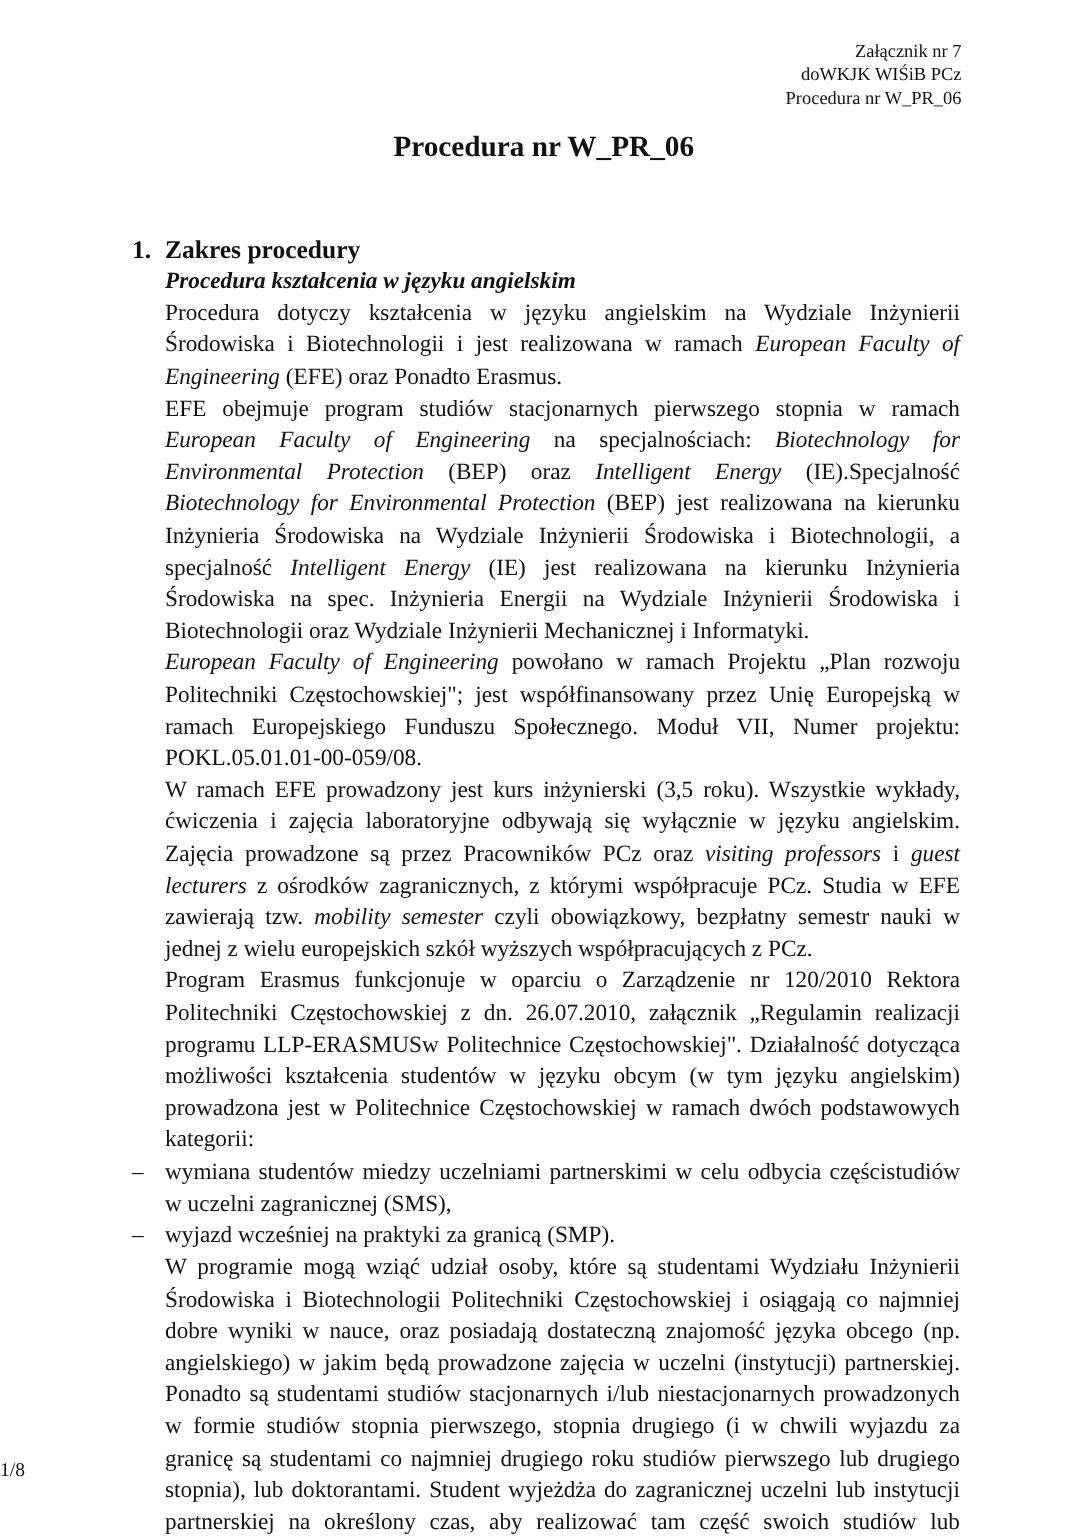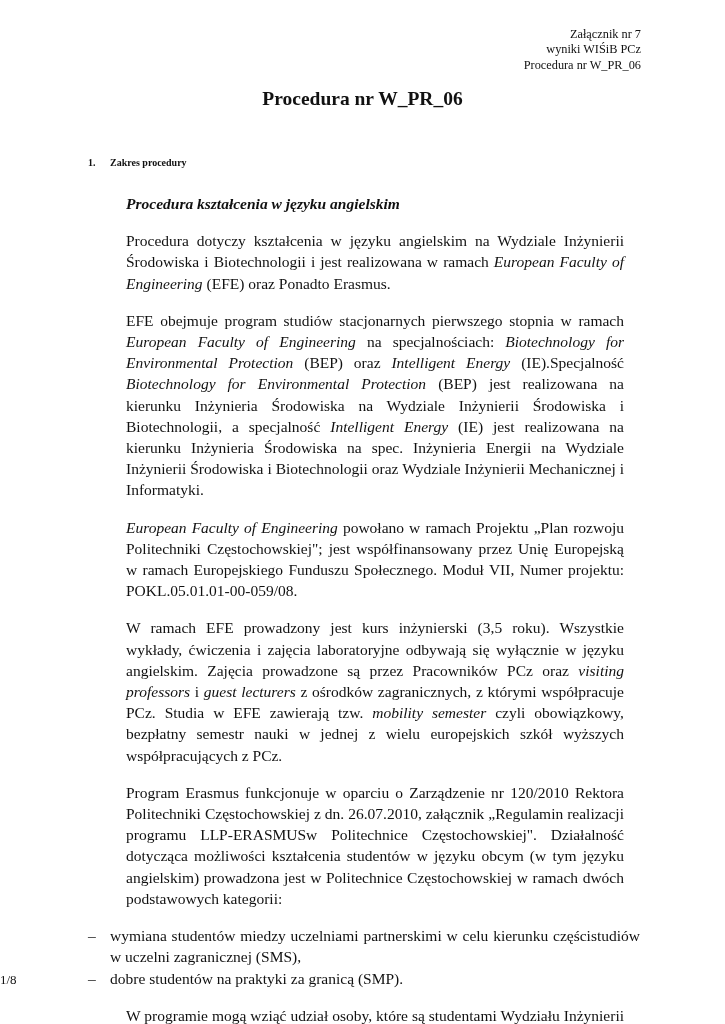--- a/index.html
+++ b/index.html
@@ -36,34 +36,34 @@
       font-size: 19.5px;
     }
     .title.t1 { top: 88px; }
     .title.t2 { top: 115px; }
 
     .section-head {
       position: absolute;
       left: 88px;
       top: 157px;
       font-weight: bold;
-      font-size: 10px;
+      font-size: 17px;
     }
     .section-head .num { display: inline-block; width: 22px; }
 
     .body {
       position: absolute;
       left: 110px;
       top: 177px;
       width: 530px;
       font-size: 15.5px;
       line-height: 21.2px;
     }
     .body p {
-      margin: 16px;
+      margin: 0;
       text-align: justify;
     }
     .sub-head {
       font-weight: bold;
       font-style: italic;
     }
     .list {
       margin: 0;
       padding: 0;
       list-style: none;
@@ -84,21 +84,21 @@
       font-size: 13px;
     }
   </style>
 </head>
 <body>
 
 <div class="page">
 
   <div class="header-note">
     <div>Załącznik nr 7</div>
-    <div>wyniki WIŚiB PCz</div>
+    <div>doWKJK WIŚiB PCz</div>
     <div>Procedura nr W_PR_06</div>
   </div>
 
   <div class="title t1">Procedura nr W_PR_06</div>
 
   <div class="section-head">
     <span class="num">1.</span><span>Zakres procedury</span>
   </div>
 
   <div class="body">
@@ -108,21 +108,21 @@
 
     <p><span>EFE obejmuje program studiów stacjonarnych pierwszego stopnia w ramach </span><i>European Faculty of Engineering</i><span> na specjalnościach: </span><i>Biotechnology for Environmental Protection</i><span> (BEP) oraz </span><i>Intelligent Energy</i><span> (IE).Specjalność </span><i>Biotechnology for Environmental Protection</i><span> (BEP) jest realizowana na kierunku Inżynieria Środowiska na Wydziale Inżynierii Środowiska i Biotechnologii, a specjalność </span><i>Intelligent Energy</i><span> (IE) jest realizowana na kierunku Inżynieria Środowiska na spec. Inżynieria Energii na Wydziale Inżynierii Środowiska i Biotechnologii oraz Wydziale Inżynierii Mechanicznej i Informatyki.</span></p>
 
     <p><i>European Faculty of Engineering</i><span> powołano w ramach Projektu „Plan rozwoju Politechniki Częstochowskiej"; jest współfinansowany przez Unię Europejską w ramach Europejskiego Funduszu Społecznego. Moduł VII, Numer projektu: POKL.05.01.01-00-059/08.</span></p>
 
     <p><span>W ramach EFE prowadzony jest kurs inżynierski (3,5 roku). Wszystkie wykłady, ćwiczenia i zajęcia laboratoryjne odbywają się wyłącznie w języku angielskim. Zajęcia prowadzone są przez Pracowników PCz oraz </span><i>visiting professors</i><span> i </span><i>guest lecturers</i><span> z ośrodków zagranicznych, z którymi współpracuje PCz. Studia w EFE zawierają tzw. </span><i>mobility semester</i><span> czyli obowiązkowy, bezpłatny semestr nauki w jednej z wielu europejskich szkół wyższych współpracujących z PCz.</span></p>
 
     <p>Program Erasmus funkcjonuje w oparciu o Zarządzenie nr 120/2010 Rektora Politechniki Częstochowskiej z dn. 26.07.2010, załącznik „Regulamin realizacji programu LLP-ERASMUSw Politechnice Częstochowskiej". Działalność dotycząca możliwości kształcenia studentów w języku obcym (w tym języku angielskim) prowadzona jest w Politechnice Częstochowskiej w ramach dwóch podstawowych kategorii:</p>
 
     <ul class="list">
-      <li><span class="dash">–</span><span>wymiana studentów miedzy uczelniami partnerskimi w celu kierunku częścistudiów w uczelni zagranicznej (SMS),</span></li>
-      <li><span class="dash">–</span><span>dobre studentów na praktyki za granicą (SMP).</span></li>
+      <li><span class="dash">–</span><span>wymiana studentów miedzy uczelniami partnerskimi w celu odbycia częścistudiów w uczelni zagranicznej (SMS),</span></li>
+      <li><span class="dash">–</span><span>wyjazd wcześniej na praktyki za granicą (SMP).</span></li>
     </ul>
 
     <p>W programie mogą wziąć udział osoby, które są studentami Wydziału Inżynierii Środowiska i Biotechnologii Politechniki Częstochowskiej i osiągają co najmniej dobre wyniki w nauce, oraz posiadają dostateczną znajomość języka obcego (np. angielskiego) w jakim będą prowadzone zajęcia w uczelni (instytucji) partnerskiej. Ponadto są studentami studiów stacjonarnych i/lub niestacjonarnych prowadzonych w formie studiów stopnia pierwszego, stopnia drugiego (i w chwili wyjazdu za granicę są studentami co najmniej drugiego roku studiów pierwszego lub drugiego stopnia), lub doktorantami. Student wyjeżdża do zagranicznej uczelni lub instytucji partnerskiej na określony czas, aby realizować tam część swoich studiów lub praktykę wg wcześniej ustalonego</p>
   </div>
 
   <div class="footer">1/8</div>
 </div>
 
 </body></html>

